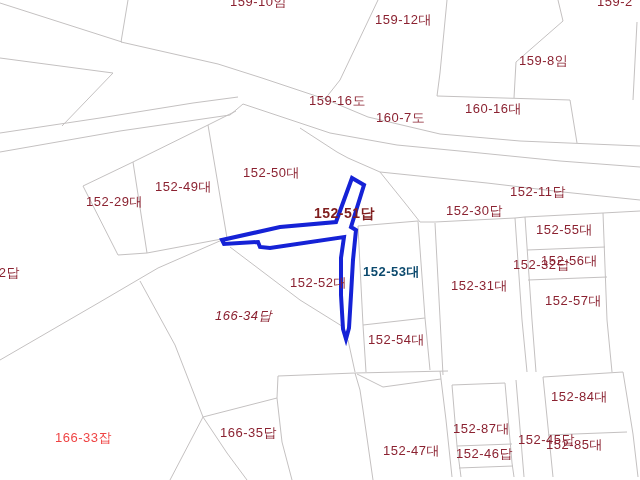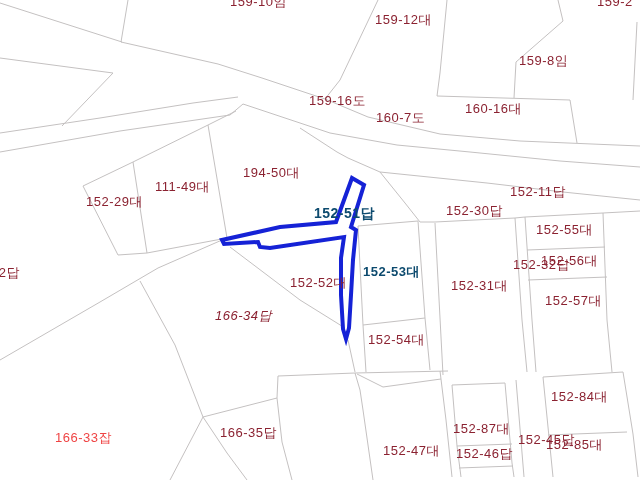--- a/index.html
+++ b/index.html
@@ -90,37 +90,37 @@
     </svg>
   <div id="label-layer">
       <span class="parcel-label" style="left: 230px; top: -6px; color: rgb(139, 34, 49);">159-10임</span>
       <span class="parcel-label" style="left: 375px; top: 12px; color: rgb(139, 34, 49);">159-12대</span>
       <span class="parcel-label" style="left: 597px; top: -6px; color: rgb(139, 34, 49);">159-2</span>
       <span class="parcel-label" style="left: 519px; top: 53px; color: rgb(139, 34, 49);">159-8임</span>
       <span class="parcel-label" style="left: 309px; top: 93px; color: rgb(139, 34, 49);">159-16도</span>
       <span class="parcel-label" style="left: 376px; top: 110px; color: rgb(139, 34, 49);">160-7도</span>
       <span class="parcel-label" style="left: 465px; top: 101px; color: rgb(139, 34, 49);">160-16대</span>
       <span class="parcel-label" style="left: 510px; top: 184px; color: rgb(139, 34, 49);">152-11답</span>
-      <span class="parcel-label" style="left: 243px; top: 165px; color: rgb(139, 34, 49);">194-50대</span>
-      <span class="parcel-label" style="left: 155px; top: 179px; color: rgb(139, 34, 49);">111-49대</span>
+      <span class="parcel-label" style="left: 243px; top: 165px; color: rgb(139, 34, 49);">152-50대</span>
+      <span class="parcel-label" style="left: 155px; top: 179px; color: rgb(139, 34, 49);">152-49대</span>
       <span class="parcel-label" style="left: 86px; top: 194px; color: rgb(139, 34, 49);">152-29대</span>
       <span class="parcel-label" style="left: 398px; top: 203px; color: rgb(139, 34, 49); margin-left: 48px;">152-30답</span>
       <span class="parcel-label" style="left: 536px; top: 222px; color: rgb(139, 34, 49);">152-55대</span>
       <span class="parcel-label" style="left: 501px; top: 257px; color: rgb(139, 34, 49); margin-left: 12px;">152-32답</span>
       <span class="parcel-label" style="left: 541px; top: 253px; color: rgb(139, 34, 49);">152-56대</span>
       <span class="parcel-label" style="left: 451px; top: 278px; color: rgb(139, 34, 49);">152-31대</span>
       <span class="parcel-label" style="left: 545px; top: 293px; color: rgb(139, 34, 49);">152-57대</span>
       <span class="parcel-label" style="left: 363px; top: 264px; color: #0c4a6e; font-weight: bold;">152-53대</span>
       <span class="parcel-label" style="left: 290px; top: 255px; color: rgb(139, 34, 49); margin-top: 20px;">152-52대</span>
       <span class="parcel-label" style="left: 368px; top: 332px; color: rgb(139, 34, 49);">152-54대</span>
       <span class="parcel-label" style="left: 215px; top: 308px; color: rgb(139, 34, 49); font-style: italic;">166-34답</span>
       <span class="parcel-label" style="left: 55px; top: 430px; color: #ef4444;">166-33잡</span>
       <span class="parcel-label" style="left: 220px; top: 425px; color: rgb(139, 34, 49);">166-35답</span>
       <span class="parcel-label" style="left: 453px; top: 409px; color: rgb(139, 34, 49); margin-top: 12px;">152-87대</span>
       <span class="parcel-label" style="left: 383px; top: 443px; color: rgb(139, 34, 49);">152-47대</span>
       <span class="parcel-label" style="left: 456px; top: 446px; color: rgb(139, 34, 49);">152-46답</span>
       <span class="parcel-label" style="left: 551px; top: 389px; color: rgb(139, 34, 49);">152-84대</span>
       <span class="parcel-label" style="left: 518px; top: 432px; color: rgb(139, 34, 49);">152-45답</span>
       <span class="parcel-label" style="left: 546px; top: 437px; color: rgb(139, 34, 49);">152-85대</span>
       <span class="parcel-label" style="left: -9px; top: 265px; color: rgb(139, 34, 49);">32답</span>
-      <span class="parcel-label highlighted" style="left: 314px; top: 206px; color: #0c4a6e;">152-51답</span>
+      <span class="parcel-label highlighted" style="left: 314px; top: 206px; color: #7f1d1d;">152-51답</span>
     </div>
 </div>
 
 </body></html>

